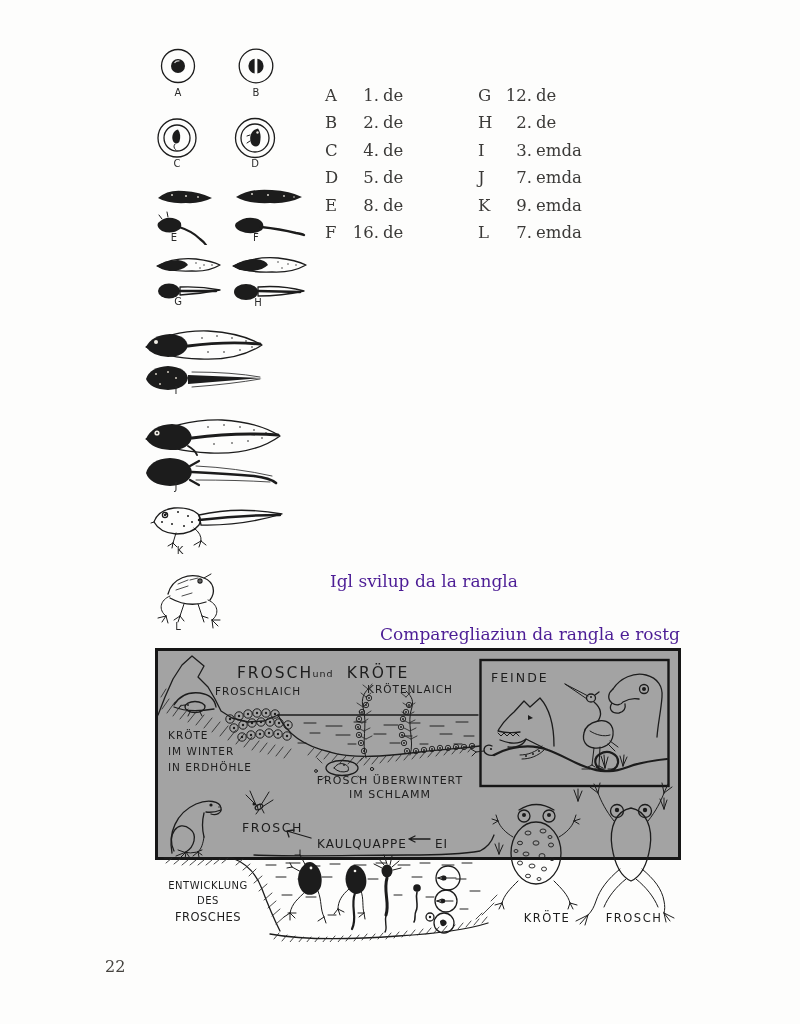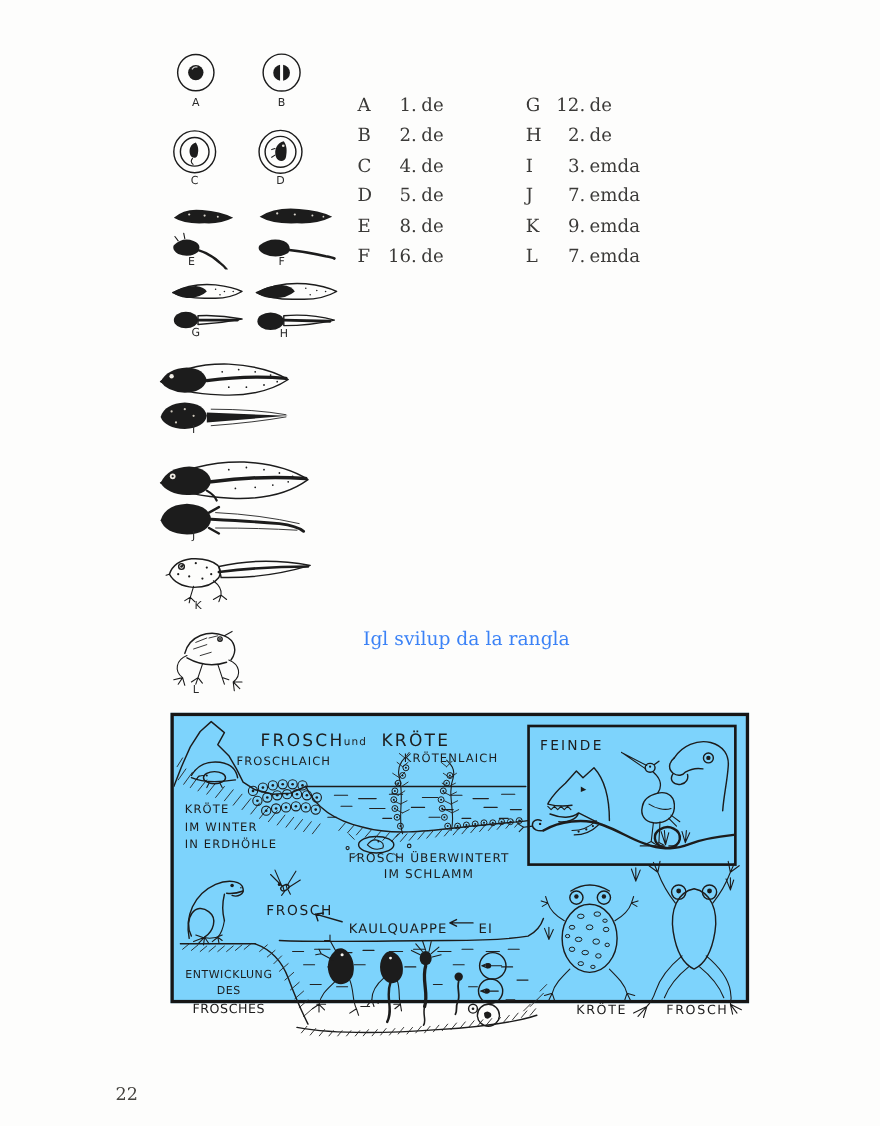--- a/index.html
+++ b/index.html
@@ -11,23 +11,23 @@
   .lnt { fill:none; stroke:#1c1c1c; stroke-width:1; stroke-linecap:round; stroke-linejoin:round; }
   .fil { fill:#1c1c1c; stroke:none; }
   .hat { fill:none; stroke:#2a2a2a; stroke-width:.85; stroke-linecap:round; }
   .dsh { fill:none; stroke:#222; stroke-width:1; stroke-linecap:round; }
   .flab { font:10px "DejaVu Sans",sans-serif; fill:#2a2a2a; text-anchor:middle; }
   .hand { font-family:"DejaVu Sans",sans-serif; fill:#1d1d1d; }
   .list-col { position:absolute; font-size:16.5px; color:#3b3a38; }
   .list-row { display:grid; grid-template-columns:22px 32px auto; height:27.4px; align-items:baseline; }
   .lr-num { text-align:right; }
   .lr-unit { margin-left:4px; }
-  .caption { position:absolute; font-size:17px; color:#3b82f6; }
-  .frame { position:absolute; left:155px; top:648px; width:526px; height:264px; border:3px solid #161616; background:#7dd3fc;text-decoration:underline; }
-  .pagenum { position:absolute; left:105px; top:957px; font-size:16px; color:#45433f;margin-top:28px; }
+  .caption { position:absolute; font-size:17px; color:#4c1d95; }
+  .frame { position:absolute; left:155px; top:648px; width:526px; height:212px; border:3px solid #161616; background:#a3a3a3;text-decoration:underline; }
+  .pagenum { position:absolute; left:105px; top:957px; font-size:16px; color:#45433f; }
 </style>
 </head>
 <body>
 
 <div class="page">
 
   <svg class="fig" style="left:158px;top:46px" width="40" height="54">
     <circle cx="20" cy="20" r="16.5" class="ln"></circle>
     <circle cx="20" cy="20" r="7" class="fil"></circle>
     <path d="M16.5,17 a4.5,4.5 0 0 1 5,-2" stroke="#cfcfcf" fill="none" stroke-width="1.2"></path>
@@ -244,20 +244,21 @@
         <span class="lr-unit">emda</span>
       </div>
     <div class="list-row">
         <span>L</span>
         <span class="lr-num">7.</span>
         <span class="lr-unit">emda</span>
       </div>
   </div>
 
   <div class="caption" style="left:330px;top:571px">Igl svilup da la rangla</div>
+  <div class="caption" style="left:380px;top:624px;width:300px;text-align:right">Comparegliaziun da rangla e rostg</div>
 
   <div class="frame">
   <svg width="520" height="291" viewBox="0 0 520 291">
 
     <g>
       <text x="117" y="27" class="hand" font-size="15.5" letter-spacing="2" text-anchor="middle">FROSCH</text>
       <text x="165" y="26" class="hand" font-size="9.5" letter-spacing="1" text-anchor="middle">und</text>
       <text x="220" y="27" class="hand" font-size="15.5" letter-spacing="2" text-anchor="middle">KRÖTE</text>
     </g>
     <text x="100" y="44" class="hand" font-size="10.5" letter-spacing="1" text-anchor="middle">FROSCHLAICH</text>

